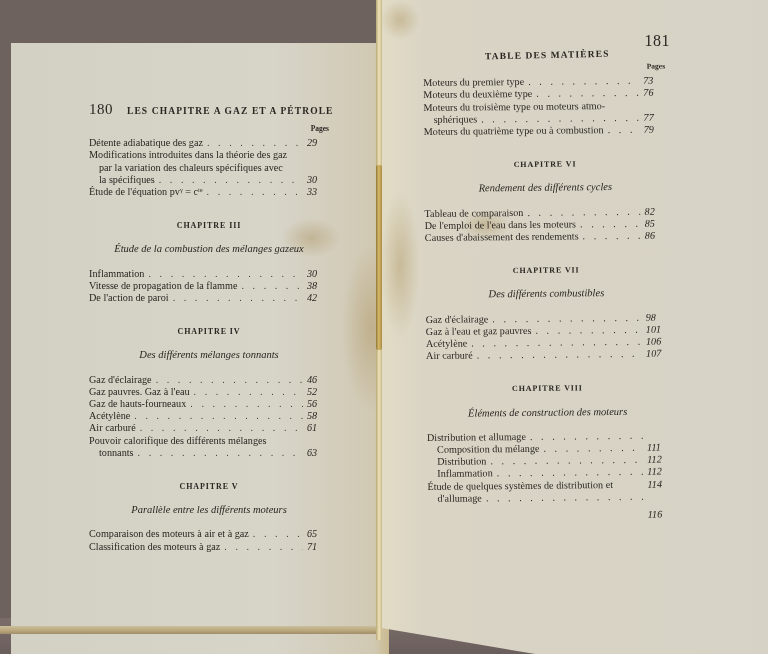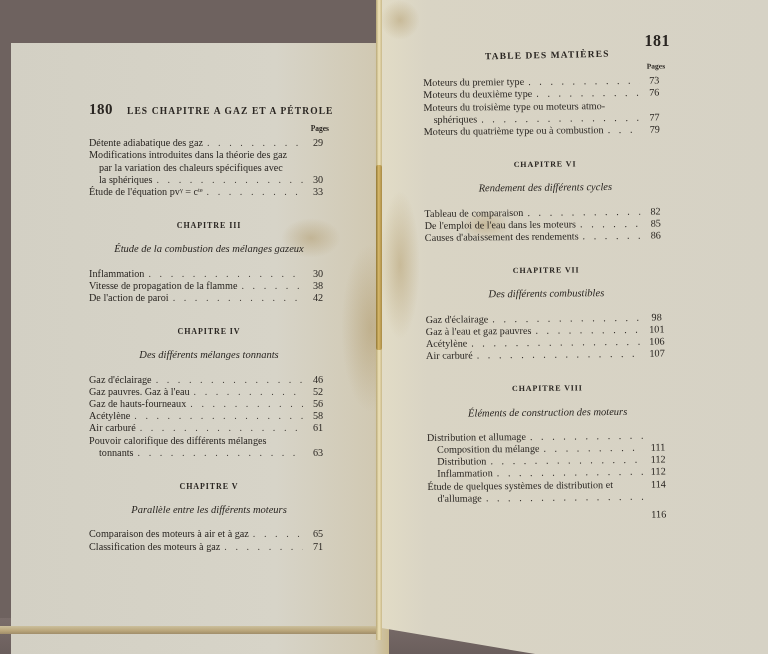--- a/index.html
+++ b/index.html
@@ -41,21 +41,21 @@
   }
   .stain {
     position: absolute; border-radius: 50%;
     background: radial-gradient(ellipse at center, rgba(160,130,70,0.35) 0%, rgba(160,130,70,0) 70%);
   }
 
   .header-left {
     position: absolute; left: 78px; top: 58px; width: 260px;
     display: flex; align-items: baseline;
   }
-  .page-number { font-size: 15px; font-weight: bold; letter-spacing: 0.5px; }
+  .page-number { font-size: 15px; font-weight: normal; letter-spacing: 0.5px; }
   .running-title {
     font-size: 9.5px; font-weight: bold; letter-spacing: 1.1px; margin-left: 14px;
   }
   .header-right {
     position: absolute; left: 485px; top: 38px; width: 185px; height: 30px;
   }
   .header-right .running-title { position: absolute; left: 0; top: 12px; margin: 0; transform: rotate(-1.2deg); }
   .header-right .page-number { position: absolute; right: 0; top: -6px; font-size: 16px; }
 
   .toc {
@@ -75,21 +75,21 @@
   .entry { display: flex; align-items: baseline; white-space: nowrap; }
   .entry .lbl { flex: 0 0 auto; }
   .entry .dots {
     flex: 1 1 auto; overflow: hidden; margin: 0 4px;
     letter-spacing: 5px; color: #3a3530;
   }
   .entry .dots::before {
     content: ". . . . . . . . . . . . . . . . . . . . . . . . . . . . . . . . . . . . . . . . . . . .";
     letter-spacing: 3px;
   }
-  .entry .pg { flex: 0 0 22px; text-align: center; }
+  .entry .pg { flex: 0 0 22px; text-align: left; font-style: italic; }
   .entry.cont { padding-left: 10px; }
   .entry.sub { padding-left: 10px; }
 </style>
 </head>
 <body>
 
 <div class="table-surface"></div>
 
 <div class="page page-left">
   <div class="stain" style="left:270px;top:175px;width:60px;height:40px;"></div>
@@ -105,21 +105,21 @@
 
     <div class="entry">
       <span class="lbl">Détente adiabatique des gaz</span>
         <span class="dots"></span>
         <span class="pg">29</span>
     </div>
     <div>
       <div>Modifications introduites dans la théorie des gaz</div>
       <div class="cont" style="padding-left:10px">par la variation des chaleurs spécifiques avec</div>
       <div class="entry cont">
-          <span class="lbl">la sphériques</span>
+          <span class="lbl">la spécifiques</span>
           <span class="dots"></span>
           <span class="pg">30</span>
         </div>
     </div>
     <div class="entry">
       <span class="lbl">Étude de l'équation pvᵞ = cᵗᵉ</span>
         <span class="dots"></span>
         <span class="pg">33</span>
     </div>
 

